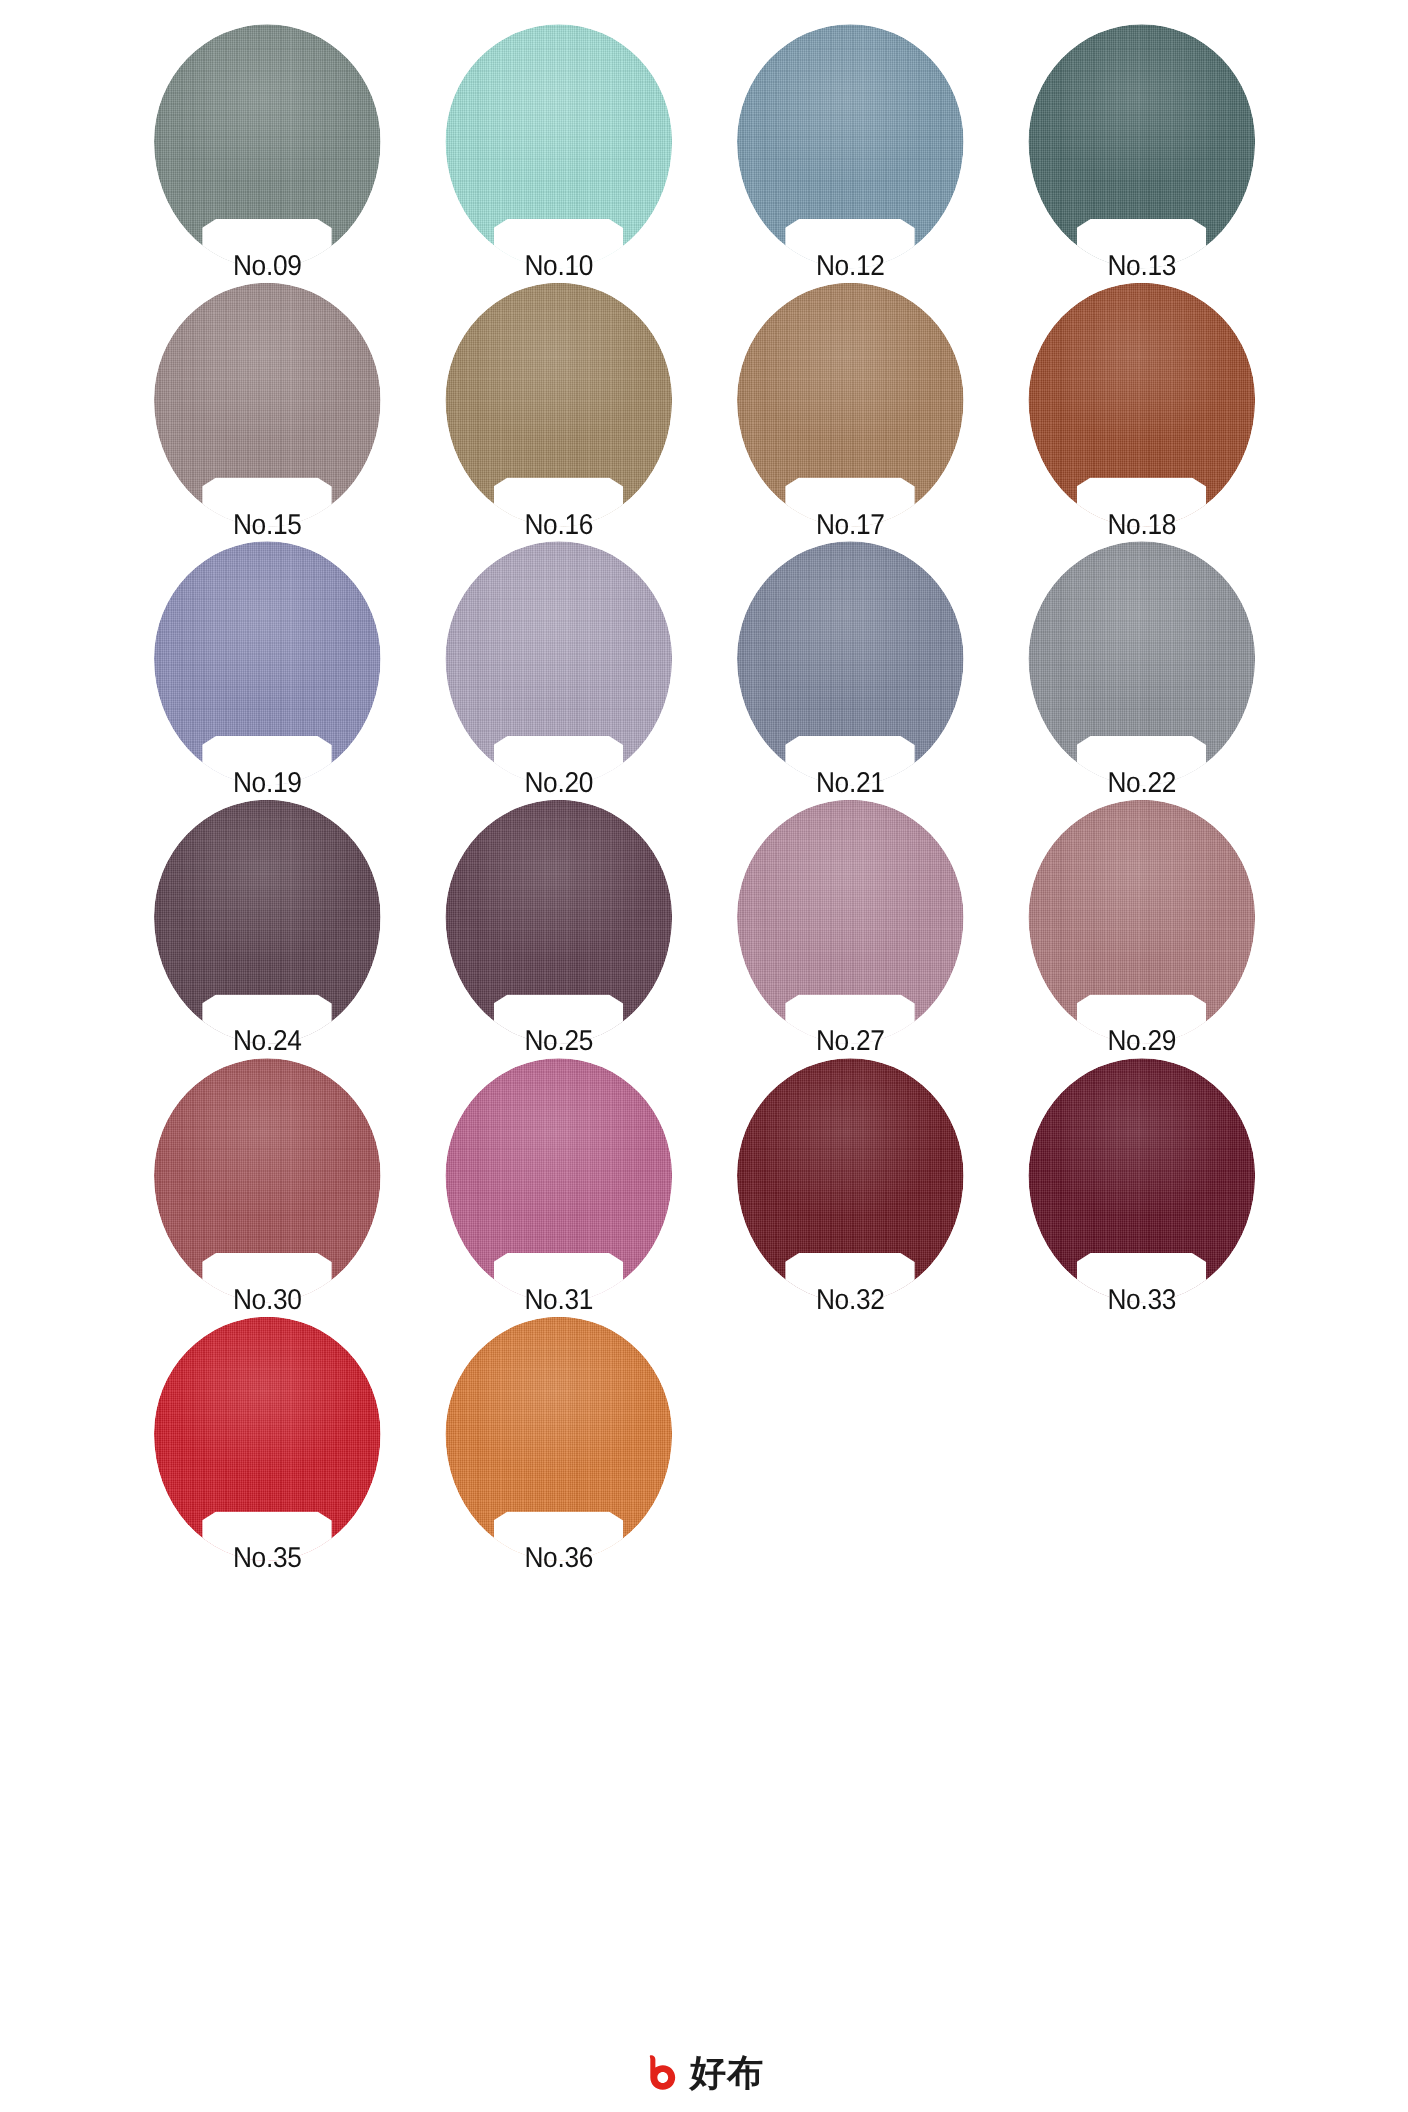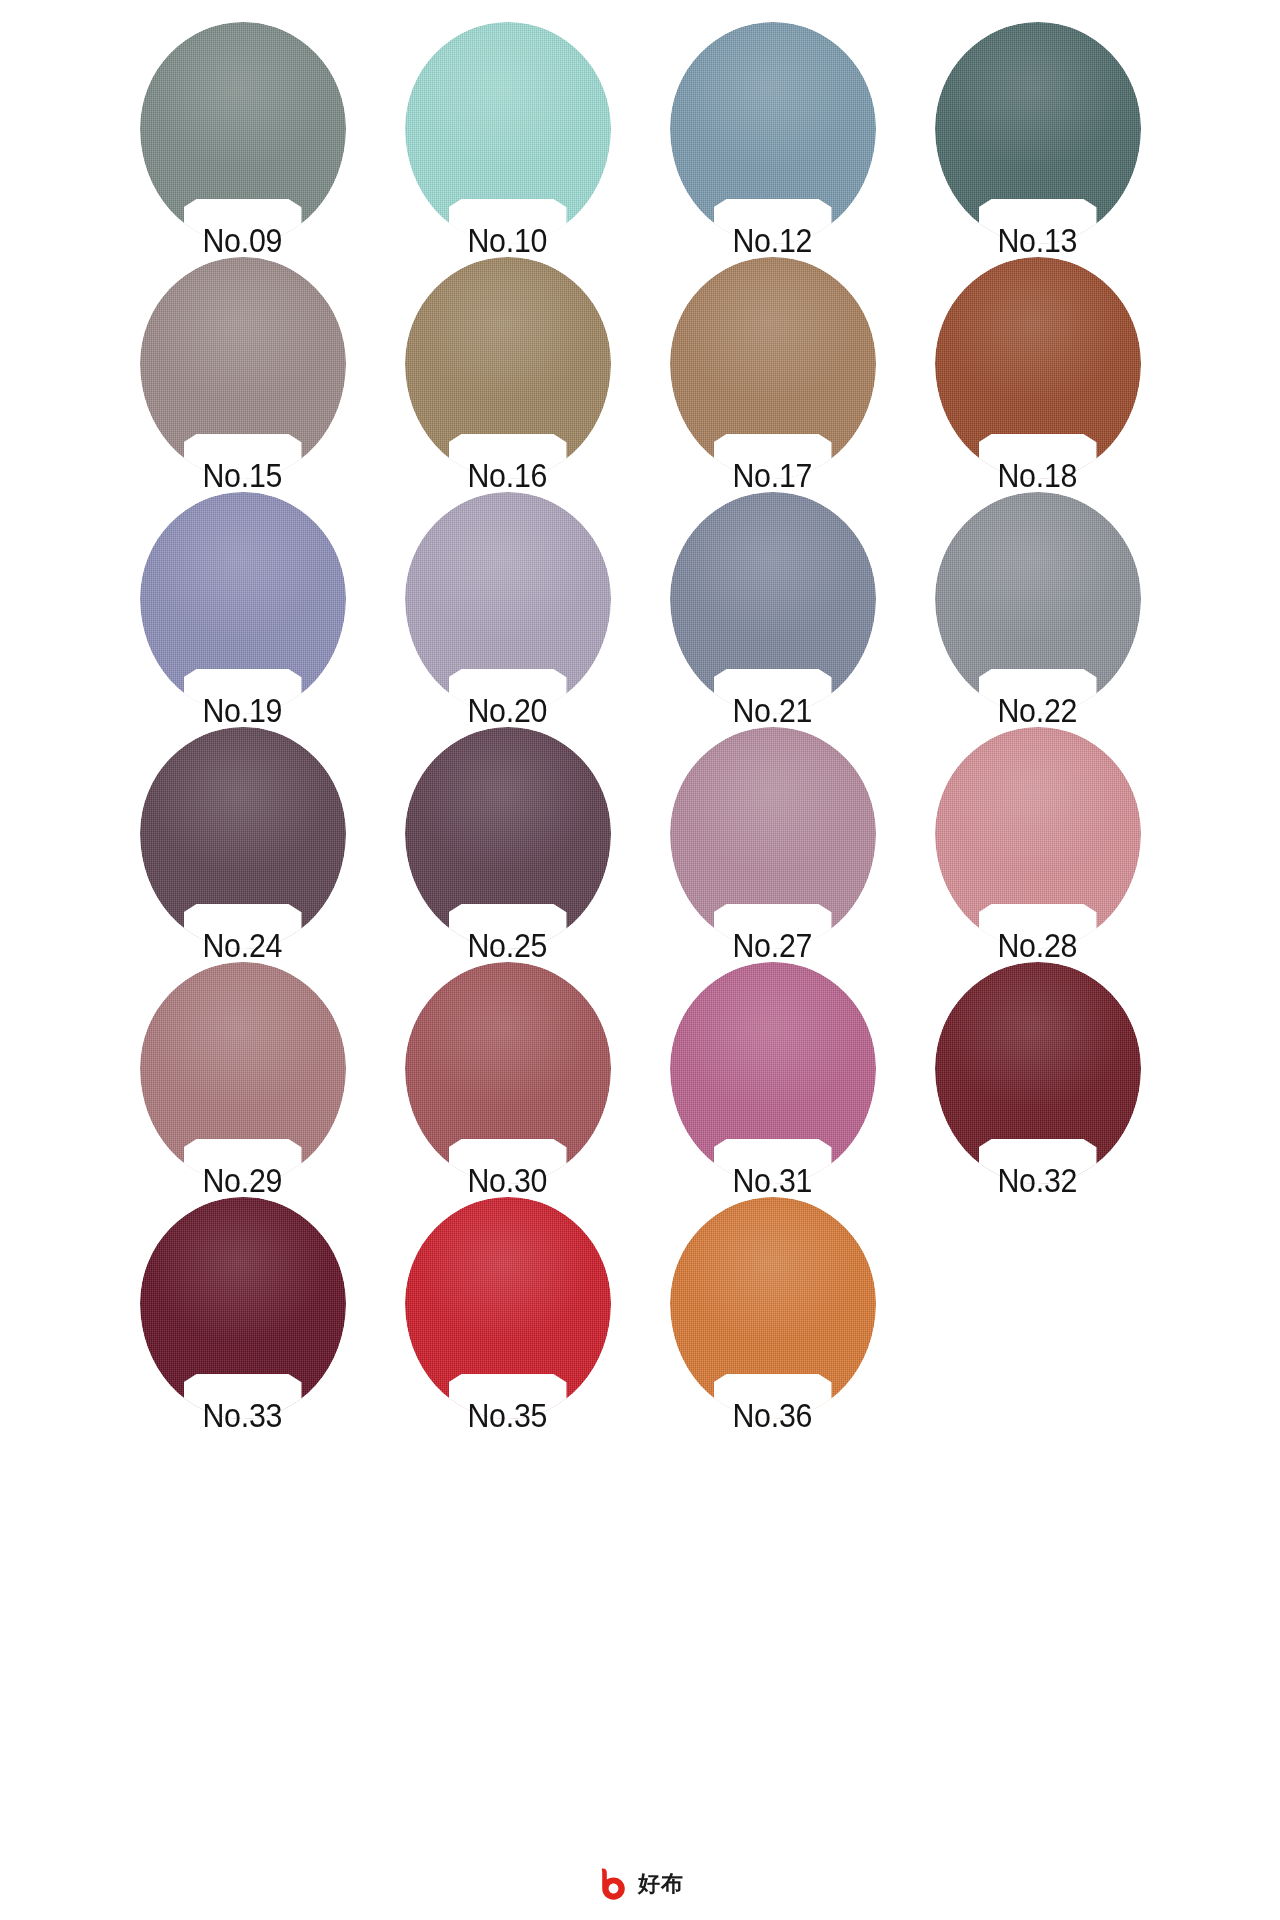--- a/index.html
+++ b/index.html
@@ -105,21 +105,21 @@
   }
 
   .chip-label {
     position: absolute;
     left: 50%;
     transform: translateX(-50%);
     bottom: 1px;
     width: 170px;
     text-align: center;
     font-family: "Liberation Sans", sans-serif;
-    font-size: 33px;
+    font-size: 26px;
     line-height: 30px;
     letter-spacing: -0.3px;
     color: #141414;
     white-space: nowrap;
     z-index: 6;
     transform-origin: center;
   }
   .chip-label span {
     display: inline-block;
     transform: scaleX(0.92);
@@ -137,21 +137,21 @@
     gap: 6px;
   }
   .brand-mark {
     position: relative;
     width: 36px;
     height: 36px;
     flex: 0 0 auto;
   }
   .brand-name {
     font-family: "DejaVu Sans", sans-serif;
-    font-size: 22px;
+    font-size: 33px;
     font-weight: bold;
     color: #1b1b1b;
     line-height: 36px;
     letter-spacing: 1px;
   }
 </style>
 </head>
 <body>
 
 <div id="swatch-sheet">
@@ -239,26 +239,20 @@
         <div class="chip" style="background: rgb(95, 64, 80);">
           <div class="notch"></div>
         </div>
         <div class="chip-label"><span>No.25</span></div>
       </div>
       <div class="swatch-cell">
         <div class="chip" style="background: rgb(182, 140, 160);">
           <div class="notch"></div>
         </div>
         <div class="chip-label"><span>No.27</span></div>
-      </div>
-      <div class="swatch-cell">
-        <div class="chip" style="background: rgb(215, 145, 152);">
-          <div class="notch"></div>
-        </div>
-        <div class="chip-label"><span>No.28</span></div>
       </div>
       <div class="swatch-cell">
         <div class="chip" style="background: rgb(174, 123, 126);">
           <div class="notch"></div>
         </div>
         <div class="chip-label"><span>No.29</span></div>
       </div>
       <div class="swatch-cell">
         <div class="chip" style="background: rgb(165, 85, 90);">
           <div class="notch"></div>

